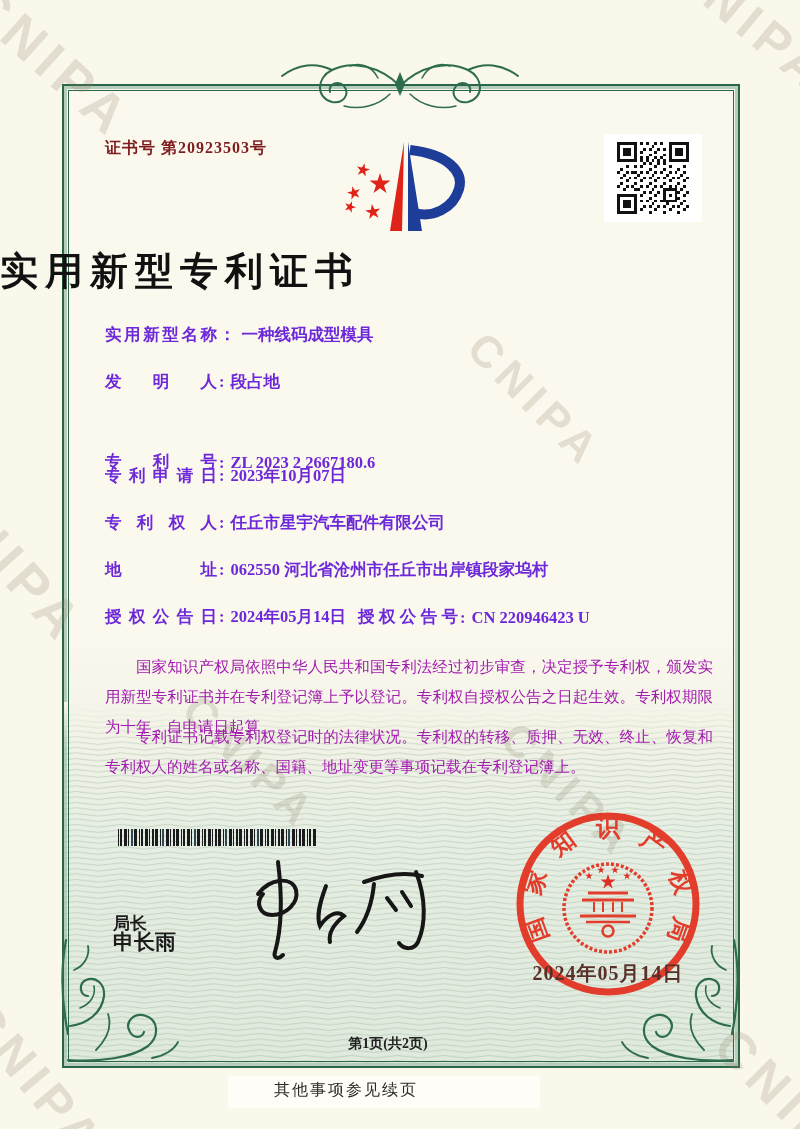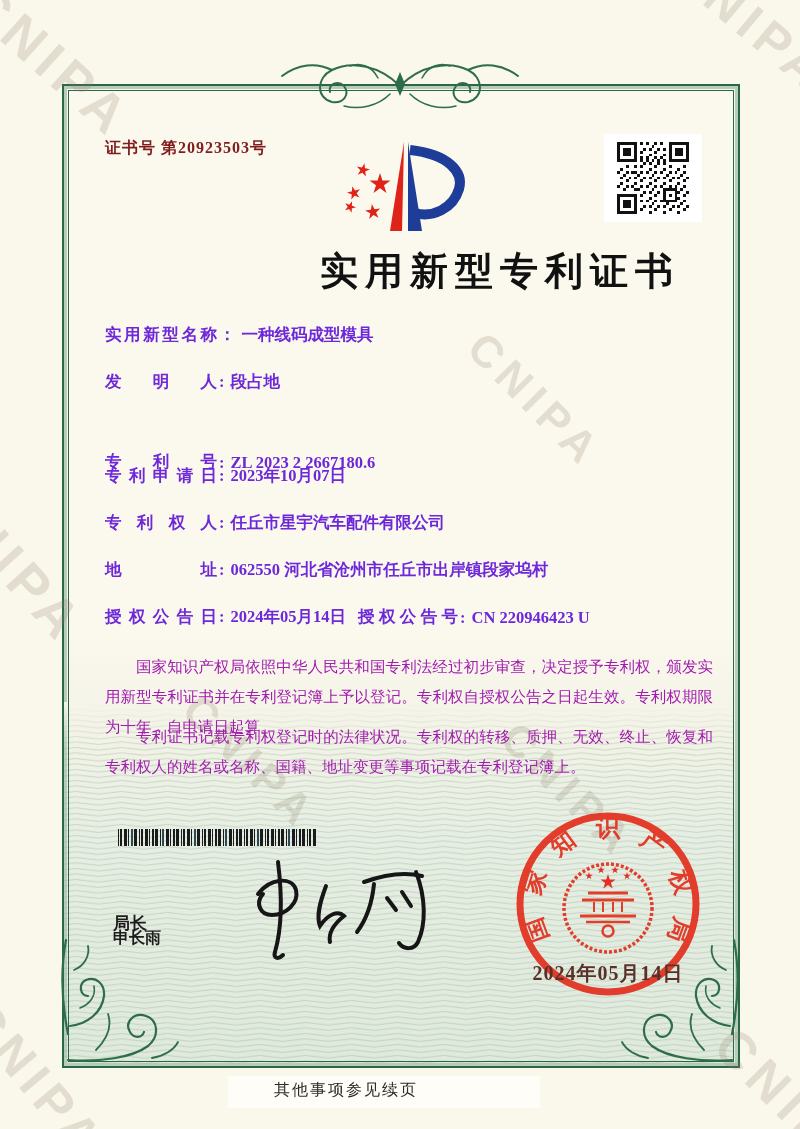--- a/index.html
+++ b/index.html
@@ -24,39 +24,39 @@
     position:absolute;font-family:"Liberation Sans","DejaVu Sans",sans-serif;
     font-weight:700;color:rgba(141,131,107,0.22);letter-spacing:7px;white-space:nowrap;
     transform:translate(-50%,-50%) rotate(42deg);pointer-events:none;
   }
   
   .cert-no{position:absolute;left:105px;top:138px;font-size:16px;letter-spacing:1px;font-weight:700;color:#7f1d1d;}
   .logo{position:absolute;left:328px;top:128px;width:160px;height:112px;}
   .qr-box{position:absolute;left:604px;top:134px;width:98px;height:88px;background:#ffffff;}
   .qr-box svg{position:absolute;left:13px;top:8px;}
   .doc-title{
-    position:absolute;left:12px;top:246px;width:668px;text-align:right;
+    position:absolute;left:0;top:246px;width:668px;text-align:left;
     font-size:38px;font-weight:700;letter-spacing:7px;color:#111;
   }
   
   .f-row{position:absolute;left:105px;height:24px;font-size:16.5px;font-weight:600;color:#6d28d9;white-space:nowrap;}
   .f-label{display:inline-block;width:112px;text-align:justify;text-align-last:justify;vertical-align:bottom;}
   .f-colon{display:inline-block;margin:0 6px 0 2px;}
   .f-label2{display:inline-block;width:100px;text-align:justify;text-align-last:justify;vertical-align:bottom;}
   .pair2{position:absolute;left:253px;top:0;}
   
   .body-par{
     position:absolute;left:105px;width:608px;font-size:15.5px;line-height:30px;
     text-align:justify;text-indent:2em;color:#a21caf;font-weight:500;
   }
   
   .barcode{position:absolute;left:118px;top:829px;width:200px;height:17px;}
   .sig-title{position:absolute;left:113px;top:912px;font-size:17px;font-weight:700;
     font-family:"Liberation Sans","DejaVu Sans",sans-serif;color:#1c1c1c;}
-  .sig-name{position:absolute;left:113px;top:928px;font-size:16px;font-weight:700;
+  .sig-name{position:absolute;left:113px;top:928px;font-size:21px;font-weight:700;
     font-family:"Liberation Sans","DejaVu Sans",sans-serif;color:#1c1c1c;}
   .signature-svg{position:absolute;left:230px;top:852px;width:210px;height:112px;}
   .seal-svg{position:absolute;left:512px;top:808px;width:192px;height:192px;opacity:.93;}
   
   .page-no{position:absolute;left:50px;top:1035px;width:676px;text-align:center;
     font-size:14px;font-weight:600;color:#222;}
   .cont-band{position:absolute;left:228px;top:1076px;width:312px;height:32px;background:#fefdf7;}
   .cont-note{position:absolute;left:0;top:1080px;width:692px;text-align:center;
     font-size:16px;color:#2b2b2b;letter-spacing:2px;font-weight:500;}
   .ornament{position:absolute;pointer-events:none;}
@@ -420,16 +420,17 @@
       <path d="M-26,-4 L26,-4" stroke-width="3"></path>
       <path d="M-20,-11 L20,-11" stroke-width="3"></path>
       <path d="M-14,-2 L-14,8 M-5,-2 L-5,8 M5,-2 L5,8 M14,-2 L14,8" stroke-width="2"></path>
       <path d="M-28,12 L28,12" stroke-width="3"></path>
       <path d="M-22,18 L22,18" stroke-width="2.5"></path>
       <circle cx="0" cy="27" r="5.5" stroke-width="2.5"></circle>
     </g>
     <text y="76" text-anchor="middle" font-size="20" font-weight="bold" fill="#50231c" font-family="Liberation Serif, DejaVu Serif, serif" letter-spacing="1">2024年05月14日</text>
   </svg>
 
+  <div class="page-no">第1页(共2页)</div>
   <div class="cont-band"></div>
   <div class="cont-note">其他事项参见续页</div>
 
 </div>
 
 </body></html>

